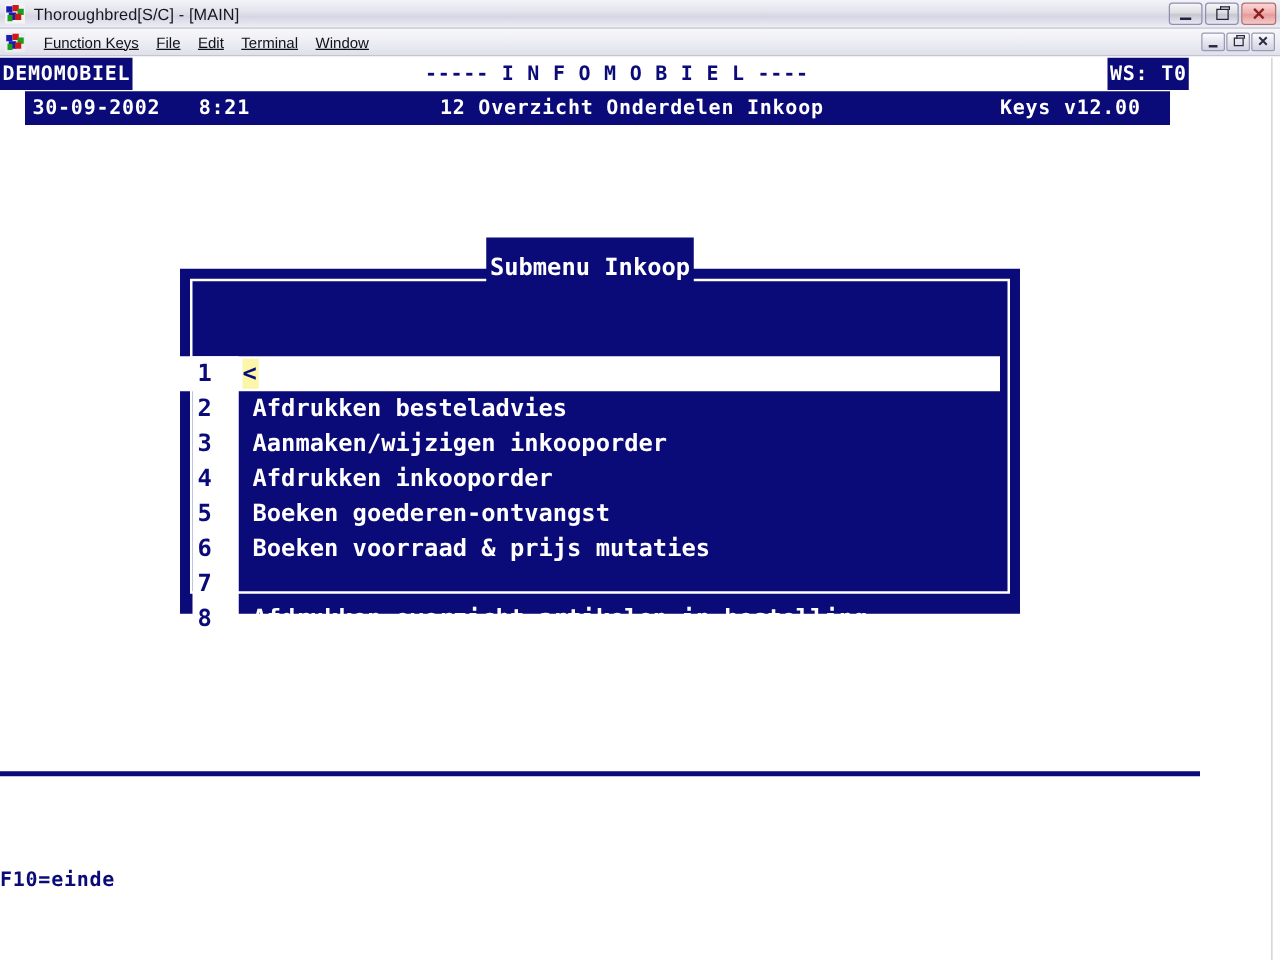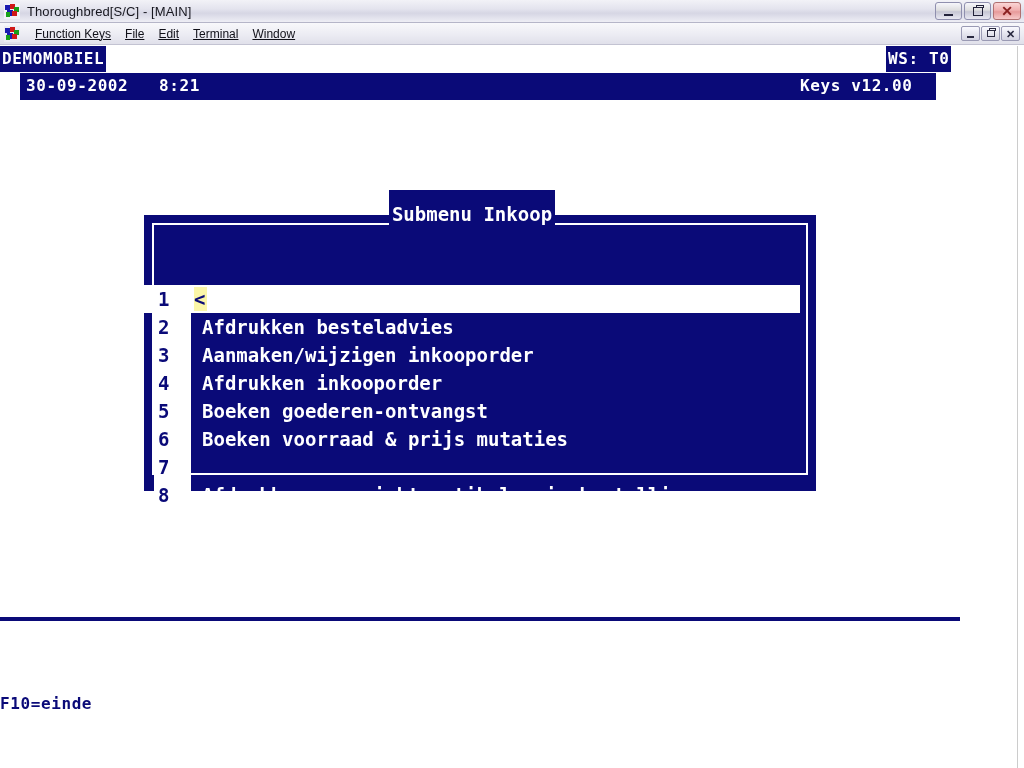--- a/index.html
+++ b/index.html
@@ -326,24 +326,26 @@
       </div>
       <div class="mdibtn">
         <span class="m-x">✕</span>
       </div>
     </div>
   </div>
 
   <div class="terminal">
 
     <div class="termline bg-navy fg-white" id="hdr-company">DEMOMOBIEL</div>
+    <div class="termline fg-navy bg-white" id="hdr-title">----- I N F O M O B I E L ----</div>
     <div class="termline bg-navy fg-white" id="hdr-ws">WS: T0</div>
 
     <div class="bg-navy" id="hdr-row2" style="position:absolute;">
       <span class="termline fg-white" id="hdr-date">30-09-2002   8:21</span>
+      <span class="termline fg-white" id="hdr-screen">12 Overzicht Onderdelen Inkoop</span>
       <span class="termline fg-white" id="hdr-version">Keys v12.00</span>
     </div>
 
     <div class="menubox">
       <div class="menubox-inner"></div>
       <div class="menubox-title">
         <span>Submenu Inkoop</span>
       </div>
       <div class="numstrip"></div>
       <div class="menu-rows" id="menu-rows">

